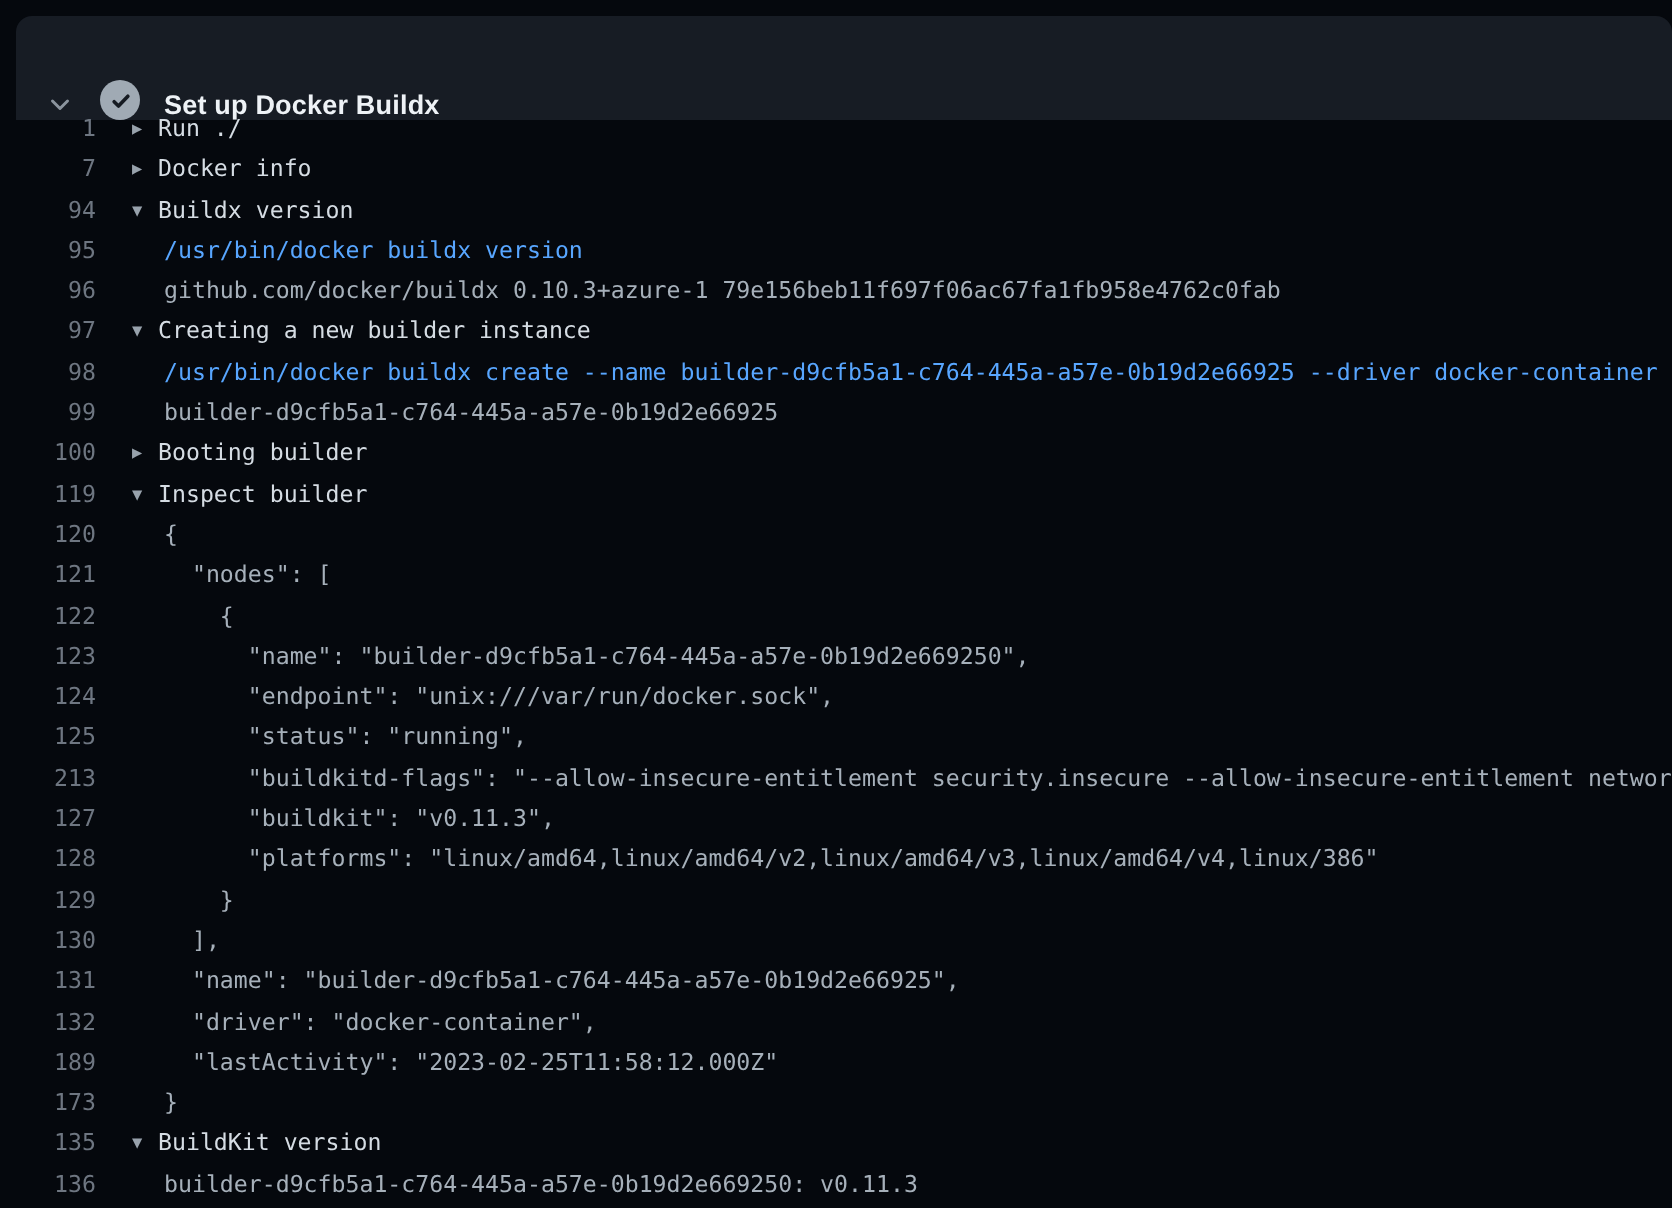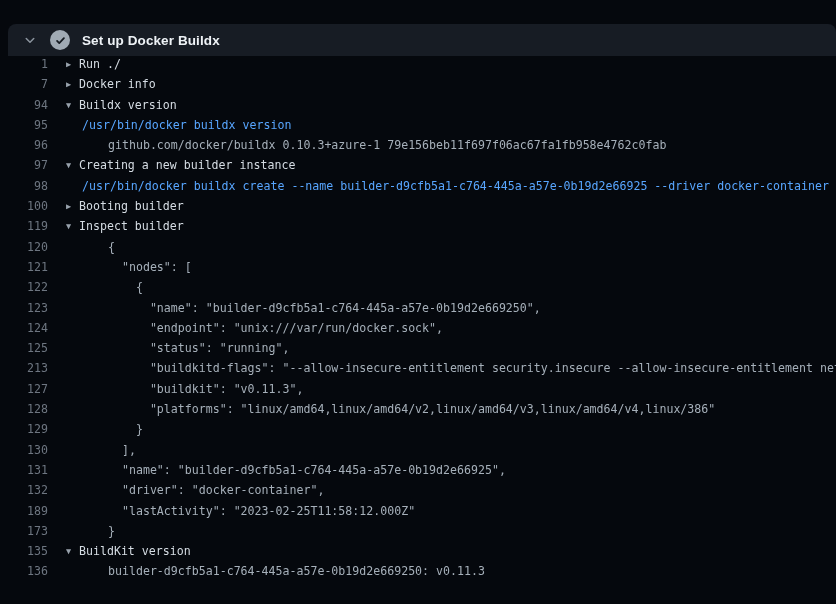--- a/index.html
+++ b/index.html
@@ -18,26 +18,26 @@
   * { box-sizing: border-box; }
   html, body {
     margin: 0; padding: 0;
     width: 836px; height: 604px;
     background: var(--page-bg);
     overflow: hidden;
     font-family: "Liberation Sans", sans-serif;
   }
   .step-header {
     position: absolute;
-    left: 8px; top: 24px; right: 0;
-    height: 32px;
+    left: 8px; top: 8px; right: 0;
+    height: 52px;
     background: var(--header-bg);
     border-radius: 8px 8px 0 0;
     display: flex;
-    align-items: center;
+    align-items: flex-end;
     cursor: pointer;
   }
   .chevron-wrap {
     width: 16px; height: 16px;
     margin-left: 14px;
     display: flex; align-items: center; justify-content: center;
     color: var(--chevron);
   }
   .check-circle {
     width: 20px; height: 20px;
@@ -87,21 +87,21 @@
     display: inline-block;
     width: 13px;
     font-size: 8.5px;
     color: var(--arrow-color);
     vertical-align: 1px;
   }
   .t-group-collapsed .log-text,
   .t-group-expanded .log-text { color: var(--group-text); }
   .t-group-collapsed, .t-group-expanded { cursor: pointer; }
   .t-command .log-text { color: var(--command-text); }
-  .t-output .log-text { color: var(--output-text); margin-left: 26px; }
+  .t-output .log-text { color: var(--output-text); }
 </style>
 </head>
 <body>
 
 <div class="step-header">
   <span class="chevron-wrap">
     <svg width="12" height="12" viewBox="0 0 16 16" fill="none">
       <path d="M3 6l5 5 5-5" stroke="currentColor" stroke-width="2" stroke-linecap="round" stroke-linejoin="round"></path>
     </svg>
   </span>
@@ -135,20 +135,24 @@
     <span class="line-content"><span class="log-text">github.com/docker/buildx 0.10.3+azure-1 79e156beb11f697f06ac67fa1fb958e4762c0fab</span></span>
   </div>
     <div class="log-line t-group-expanded">
     <span class="line-number">97</span>
     <span class="line-content"><span class="arrow">▼</span><span class="log-text">Creating a new builder instance</span></span>
   </div>
     <div class="log-line t-command">
     <span class="line-number">98</span>
     <span class="line-content"><span class="log-text">/usr/bin/docker buildx create --name builder-d9cfb5a1-c764-445a-a57e-0b19d2e66925 --driver docker-container</span></span>
   </div>
+    <div class="log-line t-output">
+    <span class="line-number">99</span>
+    <span class="line-content"><span class="log-text">builder-d9cfb5a1-c764-445a-a57e-0b19d2e66925</span></span>
+  </div>
     <div class="log-line t-group-collapsed">
     <span class="line-number">100</span>
     <span class="line-content"><span class="arrow">▶</span><span class="log-text">Booting builder</span></span>
   </div>
     <div class="log-line t-group-expanded">
     <span class="line-number">119</span>
     <span class="line-content"><span class="arrow">▼</span><span class="log-text">Inspect builder</span></span>
   </div>
     <div class="log-line t-output">
     <span class="line-number">120</span>

